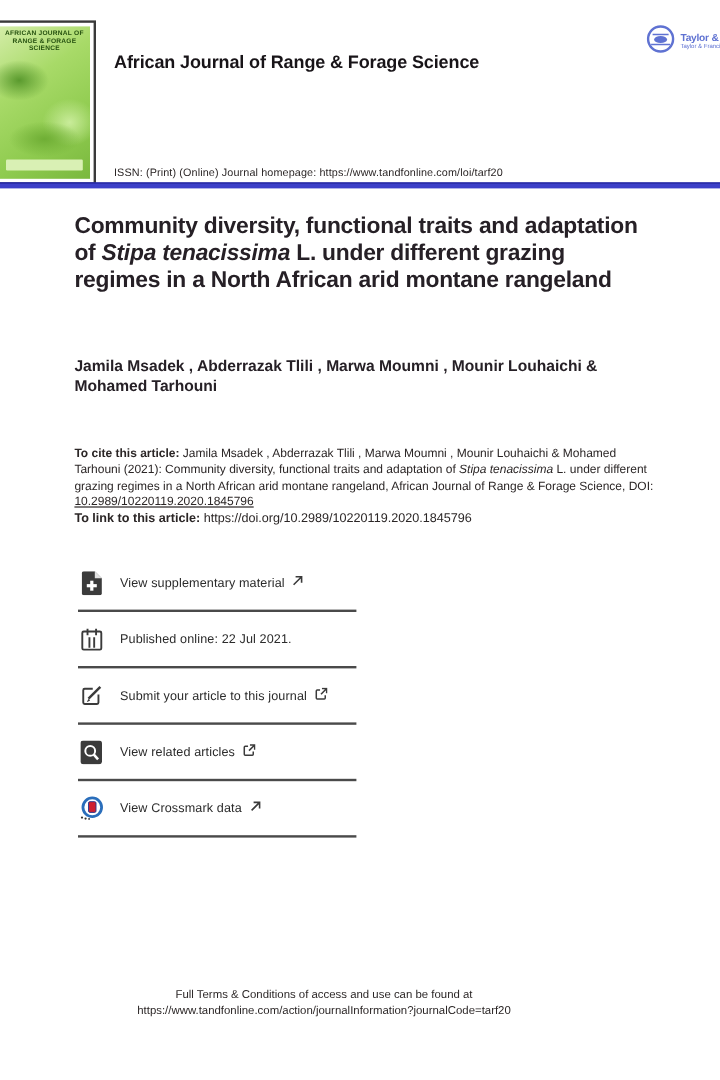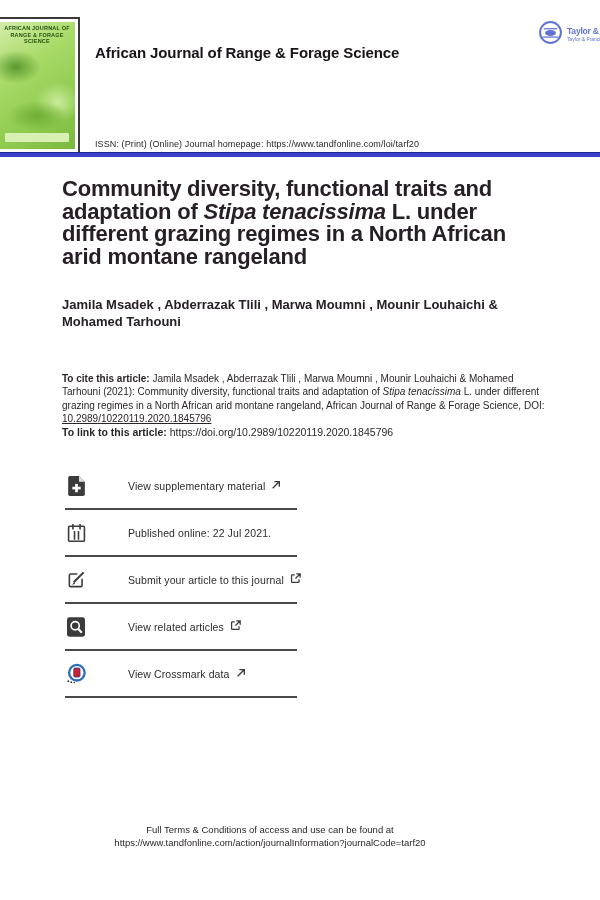--- a/index.html
+++ b/index.html
@@ -33,39 +33,39 @@
   }
   .tf-logo{position:absolute;left:538px;top:20px;width:62px;display:flex;align-items:center;gap:4px;white-space:nowrap;}
   .tf-logo-text{line-height:8px;}
   .tf-logo-main{font-size:8.5px;font-weight:bold;color:#5f72d2;letter-spacing:-.2px;}
   .tf-logo-sub{font-size:5px;color:#5f72d2;}
   .issn-line{position:absolute;left:95px;top:139px;font-size:9px;color:#2b2626;letter-spacing:.1px;}
   .blue-rule{position:absolute;left:0;top:152px;width:600px;height:4px;background:#3c3fc8;border-top:1px solid #22249a;}
   
   .article-title{
     position:absolute;left:62px;top:178px;width:470px;margin:0;
-    font-size:22px;line-height:22.5px;font-weight:bold;color:#262026;letter-spacing:-.2px;
+    font-size:19px;line-height:22.5px;font-weight:bold;color:#262026;letter-spacing:-.2px;
   }
   .authors{
     position:absolute;left:62px;top:297px;width:480px;
     font-size:13px;line-height:16.5px;font-weight:bold;color:#262026;
   }
   .cite-block{
     position:absolute;left:62px;top:372px;width:484px;
     font-size:10px;line-height:13.4px;color:#2b2626;
   }
   .link-block{
     position:absolute;left:62px;top:426px;width:484px;
     font-size:10.5px;color:#2b2626;
   }
   
   .actions{position:absolute;left:65px;top:463px;width:232px;}
   .action-row{height:45px;display:flex;align-items:center;gap:13px;cursor:pointer;}
   .action-icon{width:22px;display:flex;justify-content:center;align-items:center;flex:0 0 22px;}
-  .action-label{font-size:10.5px;color:#2b2b2b;letter-spacing:.1px;white-space:nowrap;display:flex;align-items:center;gap:6px;margin-left:28px;}
+  .action-label{font-size:10.5px;color:#2b2b2b;letter-spacing:.1px;white-space:nowrap;display:flex;align-items:center;gap:6px;}
   .action-rule{height:2px;background:#4a4a4a;}
   
   .footer{
     position:absolute;left:0;top:824px;width:540px;text-align:center;
     font-size:9.5px;line-height:12.5px;color:#2b2626;
   }
 </style>
 </head>
 <body>
 

